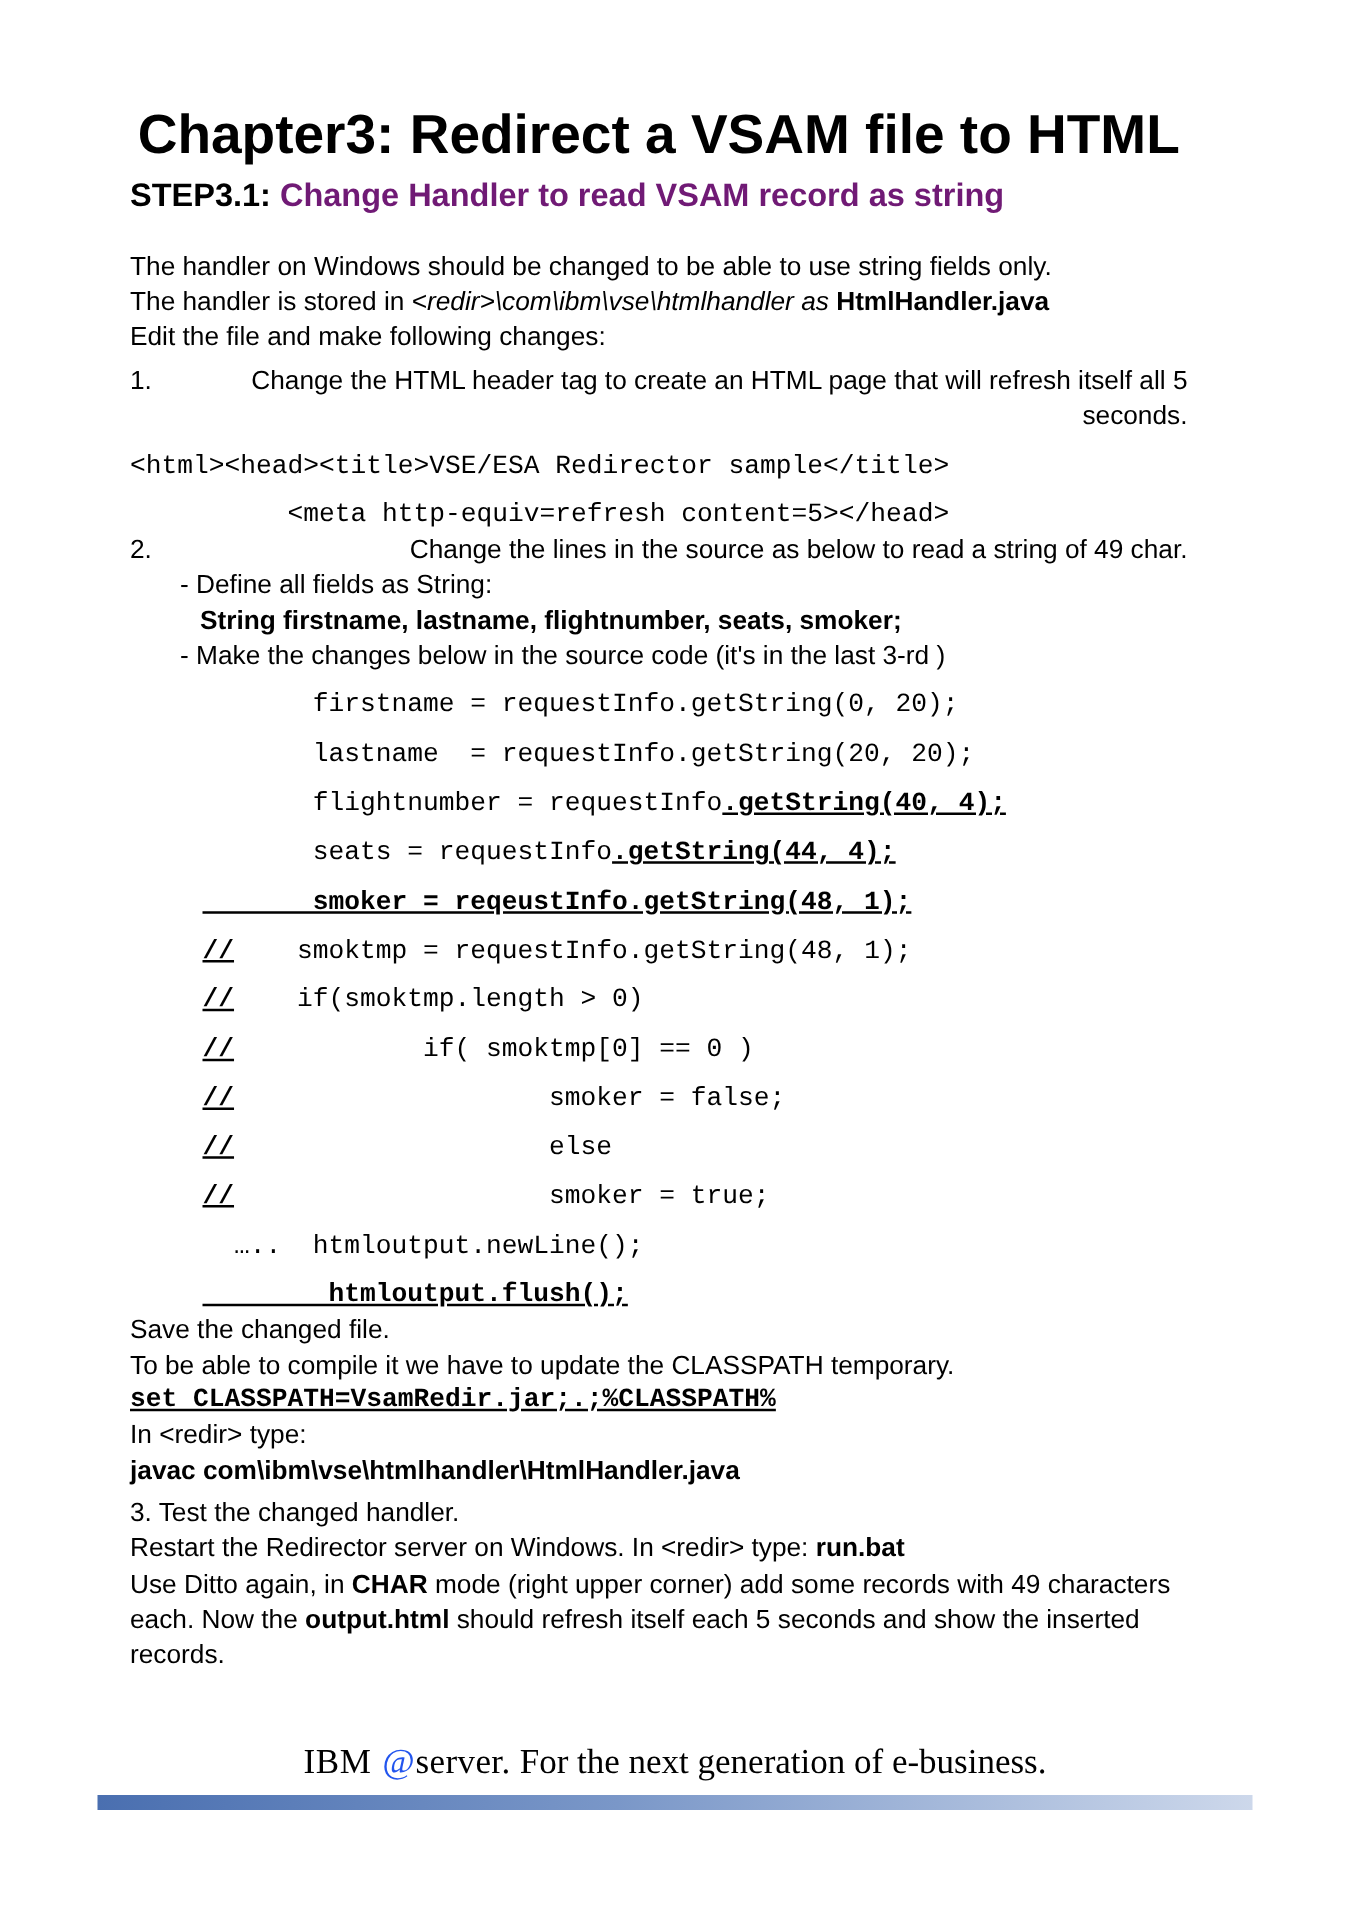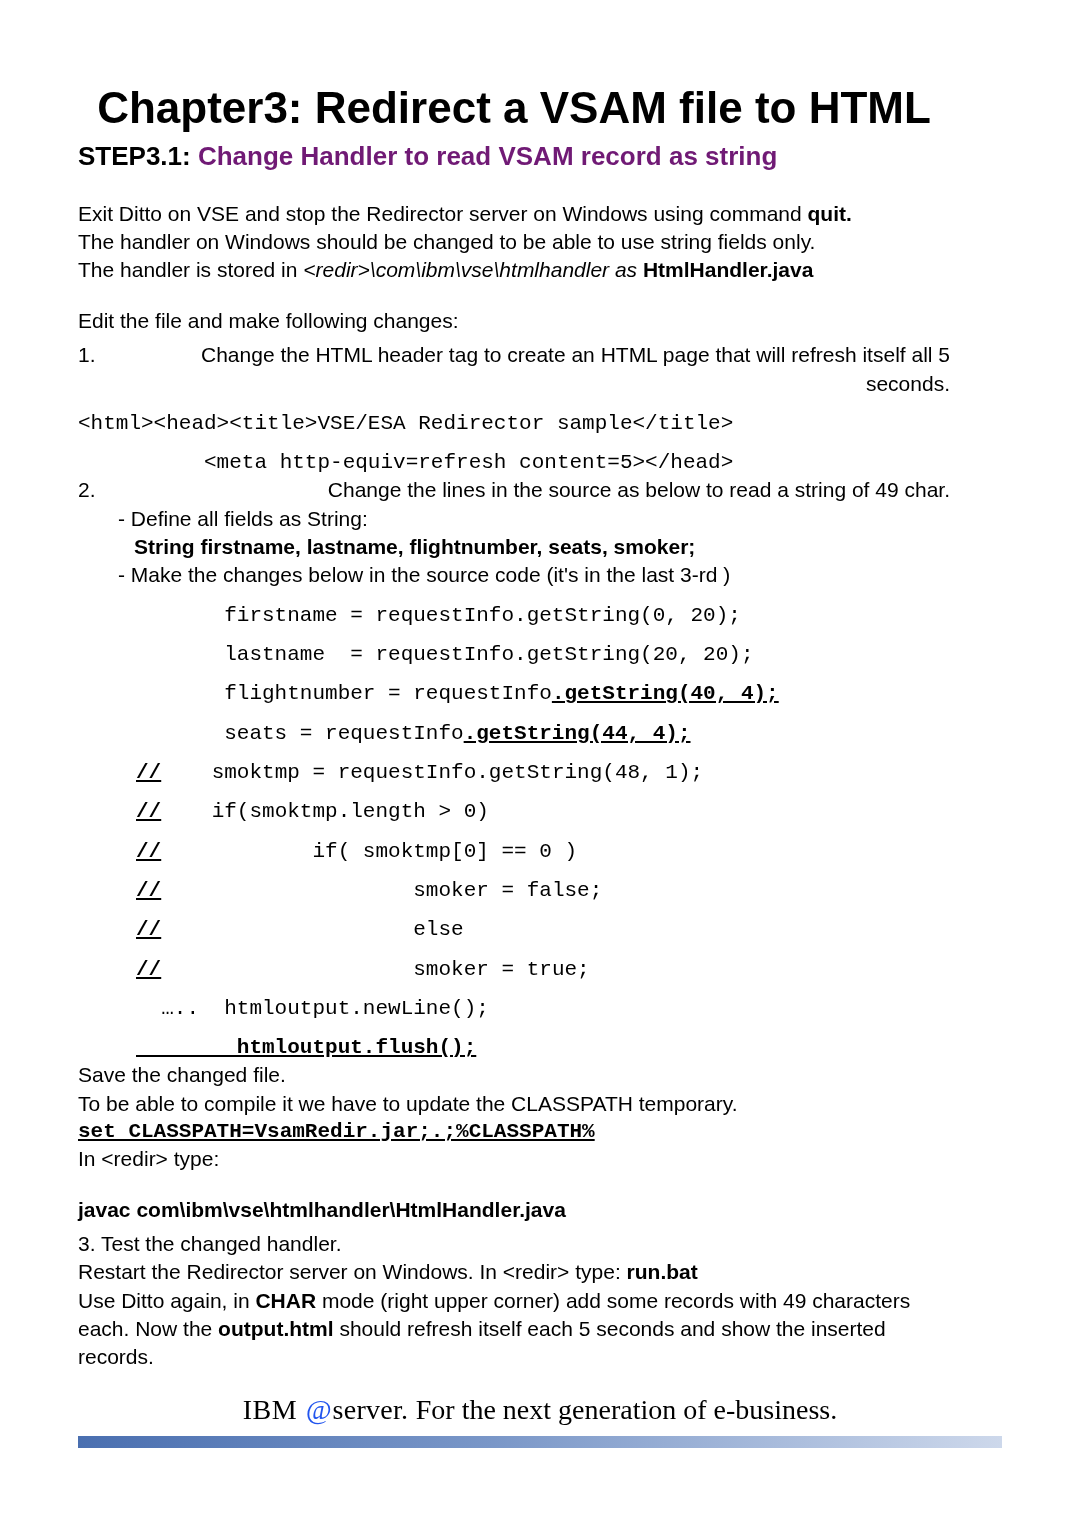--- a/index.html
+++ b/index.html
@@ -5,21 +5,21 @@
     * { margin: 0; padding: 0; box-sizing: border-box; }
     body {
       background: #fff;
       width: 1080px;
       height: 1528px;
       font-family: Arial, Helvetica, sans-serif;
       color: #000;
       position: relative;
     }
     .page {
-      padding: 82px 130px 0 78px;
+      padding: 82px 130px 0 104px;
     }
     .title {
       font-size: 44px;
       font-weight: bold;
       text-align: center;
       line-height: 1.2;
       margin-bottom: 6px;
     }
     .step-line {
       font-size: 26px;
@@ -62,35 +62,32 @@
     .footer-at { font-style: italic; color: #2255ee; font-family: cursive; padding: 0 1px; }
     .footer-server { letter-spacing: 0.3px; }
     .footer-bar {
       position: absolute;
       left: 78px;
       right: 78px;
       bottom: 80px;
       height: 12px;
       background: linear-gradient(to right, #4a6fb0 0%, #7a97c8 45%, #cdd8eb 100%);
     }
-    .mb-6 { margin-bottom: 6px; margin-top: 22px; }
+    .mb-6 { margin-bottom: 6px; }
   </style>
 </head>
 <body>
 
 <div class="page">
   <div class="title">Chapter3: Redirect a VSAM file to HTML</div>
 
   <div class="step-line">
     <span class="step-label">STEP3.1: </span><span class="step-title">Change Handler to read VSAM record as string</span>
   </div>
 
-  <div class="body-text">
-    <span>Exit Ditto on VSE and stop the Redirector server on Windows using command </span><span class="bold">quit.</span>
-  </div>
   <div class="body-text">The handler on Windows should be changed to be able to use string fields only.</div>
   <div class="body-text">
     <span>The handler is stored in </span><span class="italic">&lt;redir&gt;\com\ibm\vse\htmlhandler   as  </span><span class="bold">HtmlHandler.java</span>
   </div>
   <div class="body-text mb-6">Edit the file and make following changes:</div>
 
   <div class="body-text list-item">
     <div class="list-num">1.</div>
     <div class="list-body">Change the HTML header tag to create an HTML page that will refresh itself all 5 seconds.</div>
   </div>
@@ -105,20 +102,21 @@
 
   <div class="body-text indent-1">- Define all fields as String:</div>
   <div class="body-text bold indent-2">  String firstname, lastname, flightnumber, seats, smoker;</div>
   <div class="body-text indent-1">- Make the changes below in the source code (it's in the last 3-rd )</div>
 
   <div class="code-block">
     <div class="mono code-line">       firstname = requestInfo.getString(0, 20);</div>
     <div class="mono code-line">       lastname  = requestInfo.getString(20, 20);</div>
     <div class="mono code-line"><span>       flightnumber = requestInfo</span><span class="mono-bold">.getString(40, 4);</span></div>
     <div class="mono code-line"><span>       seats = requestInfo</span><span class="mono-bold">.getString(44, 4);</span></div>
+    <div class="mono mono-bold code-line">       smoker = reqeustInfo.getString(48, 1);</div>
     <div class="mono code-line"><span class="mono-bold">//</span><span>    smoktmp = requestInfo.getString(48, 1);</span></div>
     <div class="mono code-line"><span class="mono-bold">//</span><span>    if(smoktmp.length &gt; 0)</span></div>
     <div class="mono code-line"><span class="mono-bold">//</span><span>            if( smoktmp[0] == 0 )</span></div>
     <div class="mono code-line"><span class="mono-bold">//</span><span>                    smoker = false;</span></div>
     <div class="mono code-line"><span class="mono-bold">//</span><span>                    else</span></div>
     <div class="mono code-line"><span class="mono-bold">//</span><span>                    smoker = true;</span></div>
     <div class="mono code-line">  …..  htmloutput.newLine();</div>
     <div class="mono mono-bold code-line">        htmloutput.flush();</div>
   </div>
 

